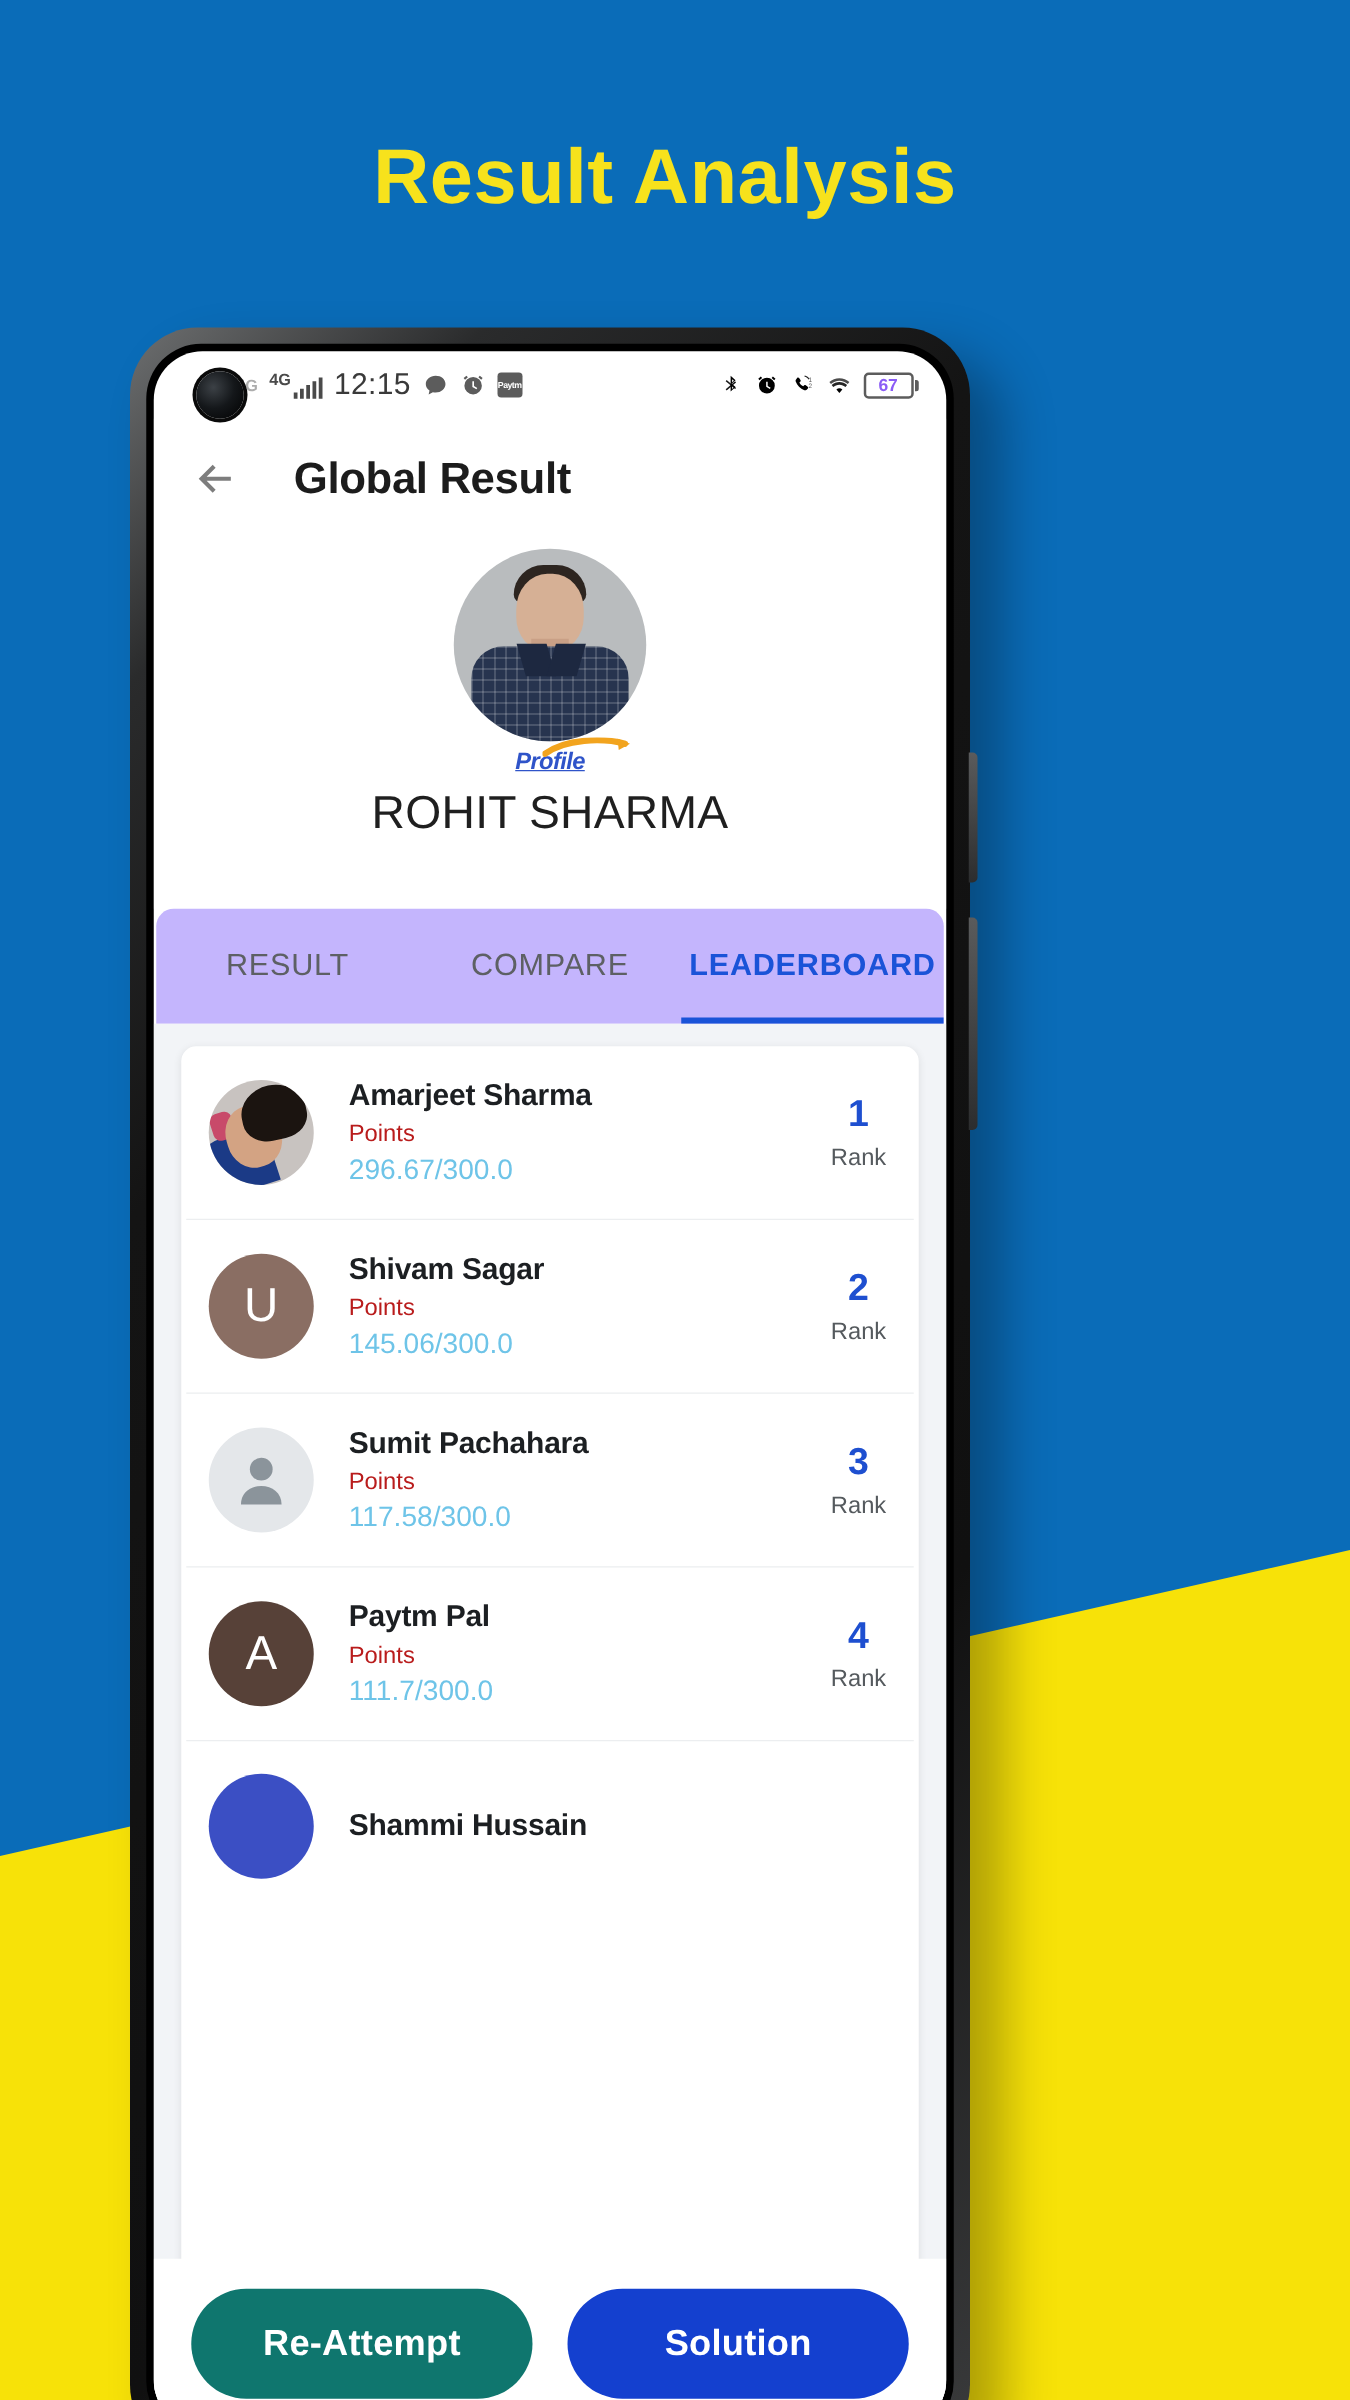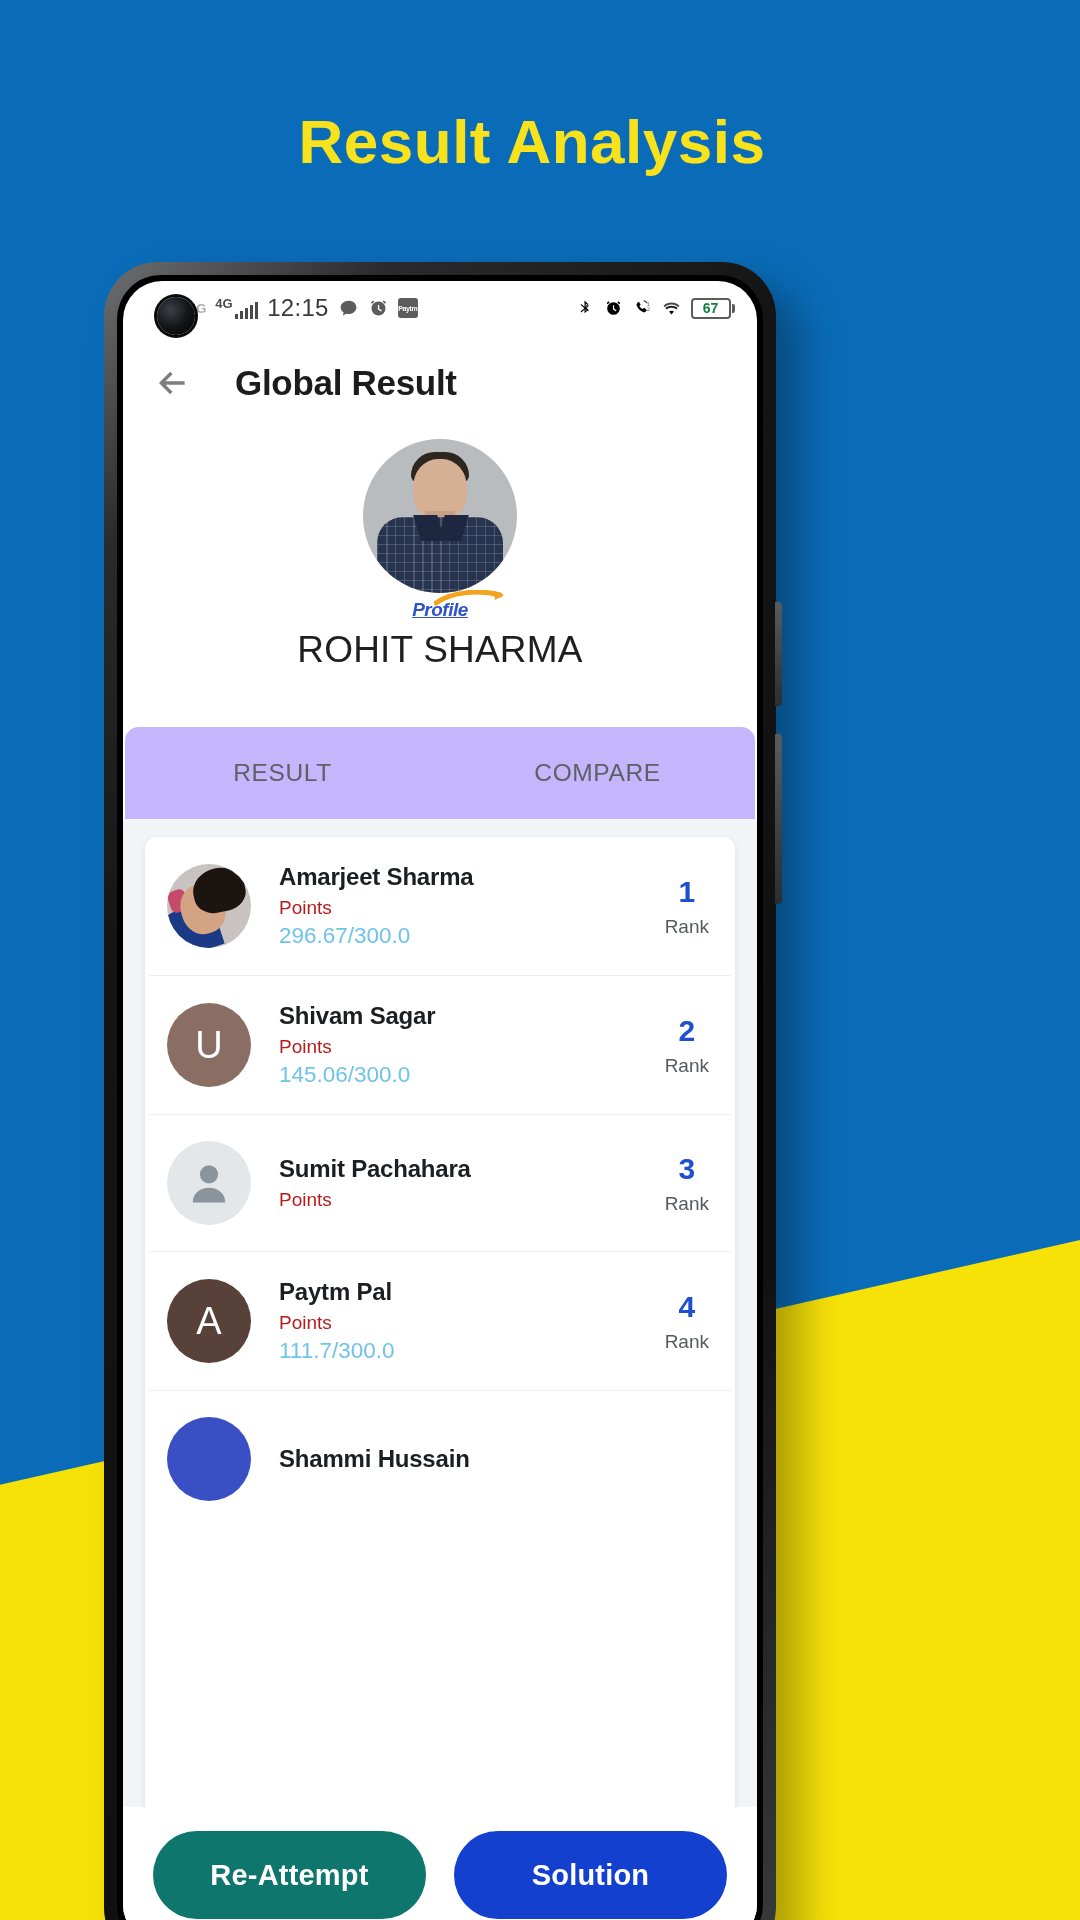--- a/index.html
+++ b/index.html
@@ -115,21 +115,21 @@
     width: 20px; height: 20px; background: #5c5c5c; border-radius: 3px;
     font-size: 7px; color: #fff; display:flex;align-items:center;justify-content:center;
     font-weight:bold; letter-spacing:-0.4px;
   }
   #battery {
     display:flex;align-items:center;
   }
   #battery-body {
     width: 40px; height: 21px; border: 2.5px solid #5c5c5c; border-radius: 4px;
     display:flex;align-items:center;justify-content:center;
-    font-size: 14px; font-weight: bold; color: #15803d;
+    font-size: 14px; font-weight: bold; color: #8b5cf6;
   }
   #battery-tip { width:3px;height:9px;background:#5c5c5c;border-radius:0 2px 2px 0;margin-left:1.5px;}
 
   
   #app-bar {
     flex: 0 0 96px;
     display: flex;
     align-items: center;
     padding-left: 30px;
     background: #fff;
@@ -400,20 +400,21 @@
             <path d="M60 1 L70 5 L61 10 Z" fill="#f2a41e"></path>
           </svg>
           <span>Profile</span>
         </div>
         <div id="profile-name">ROHIT SHARMA</div>
       </div>
 
       <div id="tabs">
         <div class="tab">RESULT</div>
         <div class="tab">COMPARE</div>
+        <div class="tab active">LEADERBOARD</div>
       </div>
 
       <div id="list-area">
         <div id="list-card">
 
           <div class="row">
             <div class="row-avatar ph-photo">
               <span class="shirt2"></span>
                 <span class="pink2"></span>
               <span class="face2"></span>
@@ -448,20 +449,21 @@
           <div class="row">
             <div class="row-avatar ph-gray">
               <svg viewBox="0 0 24 24">
                 <circle cx="12" cy="8" r="4.2"></circle>
                 <path d="M4.5 21c0-4.2 3.4-6.8 7.5-6.8s7.5 2.6 7.5 6.8z"></path>
               </svg>
             </div>
             <div class="row-mid">
               <div class="row-name">Sumit Pachahara</div>
               <div class="row-points-label">Points</div>
+              <div class="row-points-val">117.58/300.0</div>
             </div>
             <div class="row-right">
               <div class="row-rank-num">3</div>
               <div class="row-rank-lbl">Rank</div>
             </div>
           </div>
 
           <div class="row">
             <div class="row-avatar" style="background:#574138">
               <span>A</span>

